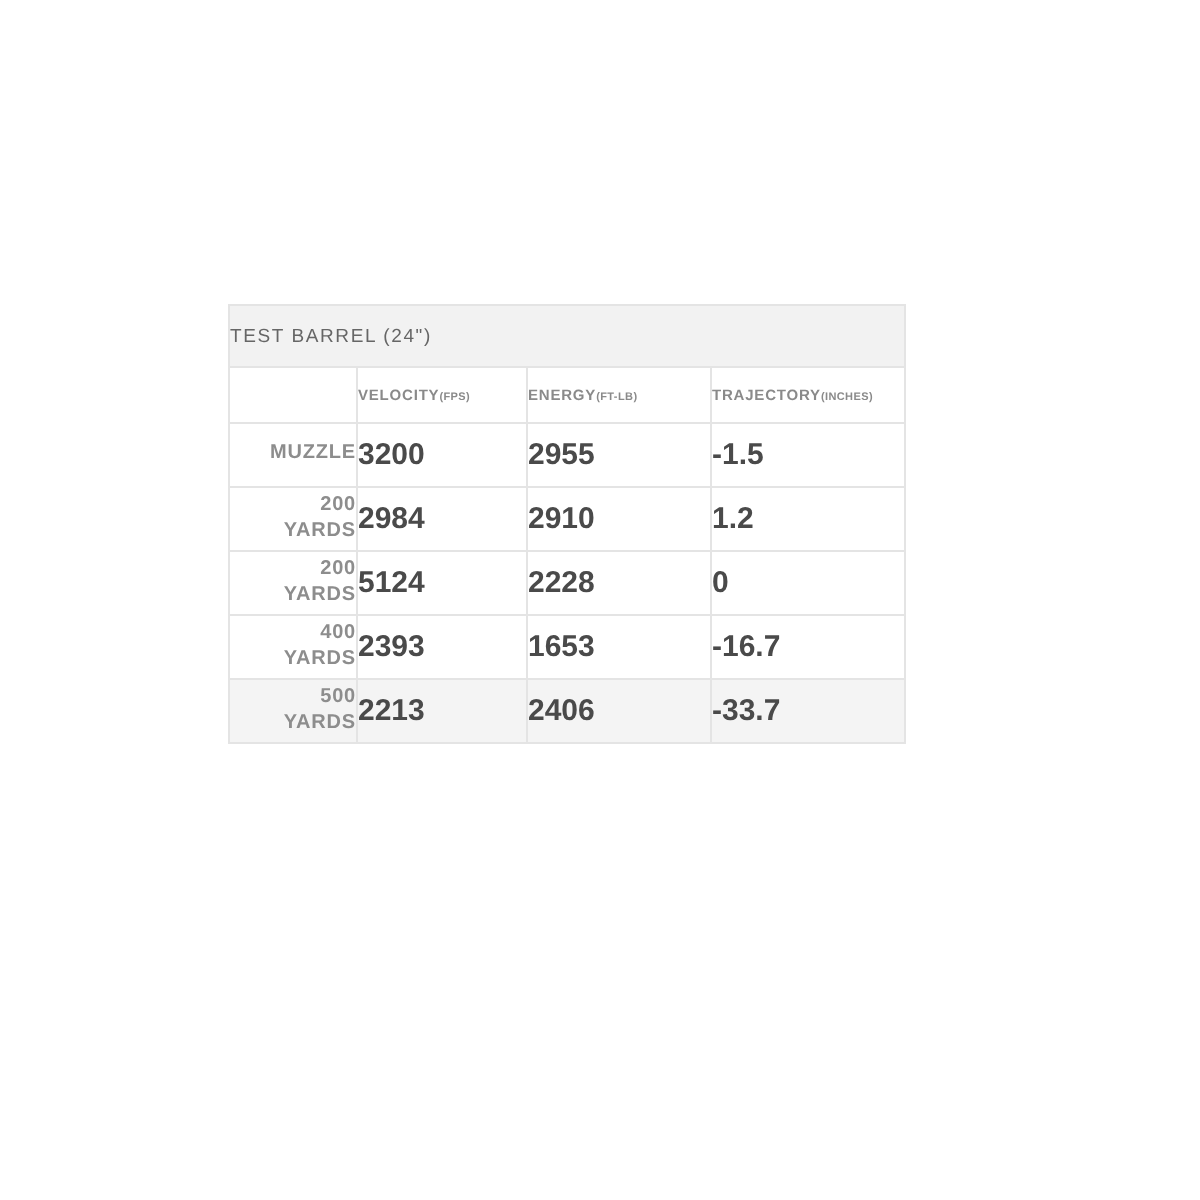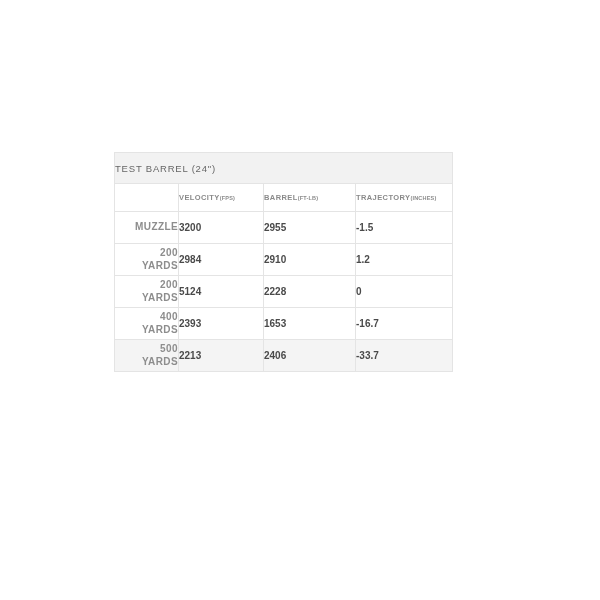--- a/index.html
+++ b/index.html
@@ -83,21 +83,21 @@
     display: block;
   }
   td.range .yards {
     display: block;
   }
 
   td.val {
     text-align: left;
     padding-left: 10px;
     color: #4a4a4a;
-    font-size: 10px;
+    font-size: 15px;
     font-weight: bold;
   }
 
   col.c0 { width: 64px; }
   col.c1 { width: 85px; }
   col.c2 { width: 92px; }
   col.c3 { width: 97px; }
 </style>
 </head>
 <body>
@@ -110,21 +110,21 @@
         <col class="c2">
         <col class="c3">
     </colgroup>
     <thead>
       <tr>
         <th class="caption-cell" colspan="4">TEST BARREL (24")</th>
       </tr>
       <tr>
         <th class="hdr blank"></th>
         <th class="hdr"><span>VELOCITY</span><span class="unit">(FPS)</span></th>
-        <th class="hdr"><span>BARREL</span><span class="unit">(FT-LB)</span></th>
+        <th class="hdr"><span>ENERGY</span><span class="unit">(FT-LB)</span></th>
         <th class="hdr"><span>TRAJECTORY</span><span class="unit">(INCHES)</span></th>
       </tr>
     </thead>
     <tbody>
       <tr>
         <td class="range"><span class="muzzle">MUZZLE</span></td>
         <td class="val">3200</td>
         <td class="val">2955</td>
         <td class="val">-1.5</td>
       </tr>

